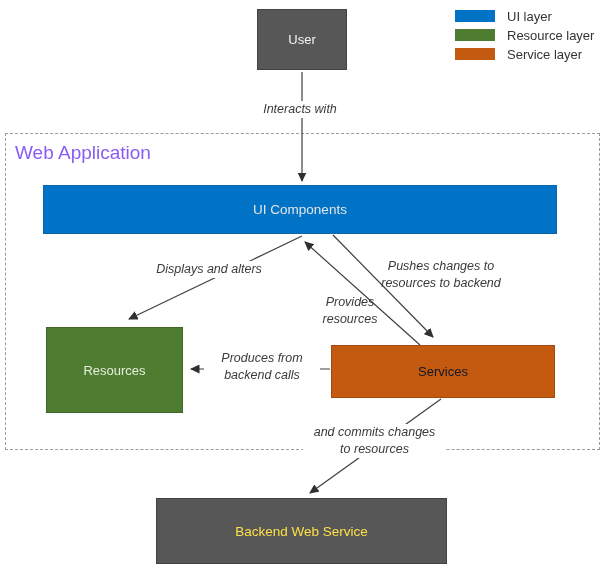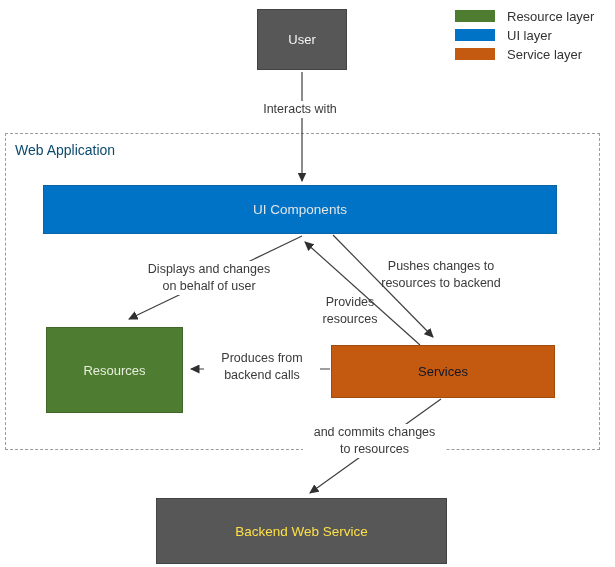--- a/index.html
+++ b/index.html
@@ -4,36 +4,36 @@
 <style>
   html, body { margin: 0; padding: 0; background: #ffffff; }
   .stage {
     position: relative;
     width: 615px;
     height: 567px;
     background: #ffffff;
     font-family: "Liberation Sans", sans-serif;
     overflow: hidden;
   }
-  .abs { position: absolute; }
+  .abs { position: absolute; font-style: italic; }
 
   
   .group-box {
     position: absolute;
     left: 5px; top: 133px;
     width: 595px; height: 317px;
     border: 1.5px dashed #9b9b9b;
     box-sizing: border-box;
     background: transparent;
   }
   .group-label {
     position: absolute;
     left: 9px; top: 8px;
-    font-size: 14px;
-    color: #0c4a6e;
+    font-size: 19px;
+    color: #8b5cf6;
   }
 
   
   .node {
     position: absolute;
     display: flex;
     align-items: center;
     justify-content: center;
     box-sizing: border-box;
     text-align: center;
@@ -107,22 +107,21 @@
 
   <div class="node node-back" style="background-color: rgb(87, 87, 87);">
     <span>Backend Web Service</span>
   </div>
 
   <div class="edge-label on-line abs" style="left:235px; top:101px; width:130px;">
     <span>Interacts with</span>
   </div>
 
   <div class="edge-label on-line abs" style="left:139px; top:261px; width:140px;">
-    <span>Displays and changes</span>
-    <span>on behalf of user</span>
+    <span>Displays and alters</span>
   </div>
 
   <div class="edge-label left abs" style="left:366px; top:258px; width:150px;">
     <span>Pushes changes to</span>
     <span>resources to backend</span>
   </div>
 
   <div class="edge-label abs" style="left:314px; top:294px; width:72px;">
     <span>Provides</span>
     <span>resources</span>
@@ -133,26 +132,26 @@
     <span>backend calls</span>
   </div>
 
   <div class="edge-label on-line abs" style="left:303px; top:424px; width:143px;">
     <span>and commits changes</span>
     <span>to resources</span>
   </div>
 
   <div class="legend">
     <div class="legend-row">
+      <div class="legend-swatch" style="background-color: rgb(0, 115, 198);"></div>
+      <span class="legend-text">UI layer</span>
+    </div>
+    <div class="legend-row">
       <div class="legend-swatch" style="background-color: rgb(78, 125, 50);"></div>
       <span class="legend-text">Resource layer</span>
-    </div>
-    <div class="legend-row">
-      <div class="legend-swatch" style="background-color: rgb(0, 115, 198);"></div>
-      <span class="legend-text">UI layer</span>
     </div>
     <div class="legend-row">
       <div class="legend-swatch" style="background-color: rgb(196, 90, 16);"></div>
       <span class="legend-text">Service layer</span>
     </div>
   </div>
 
 </div>
 
 </body></html>

